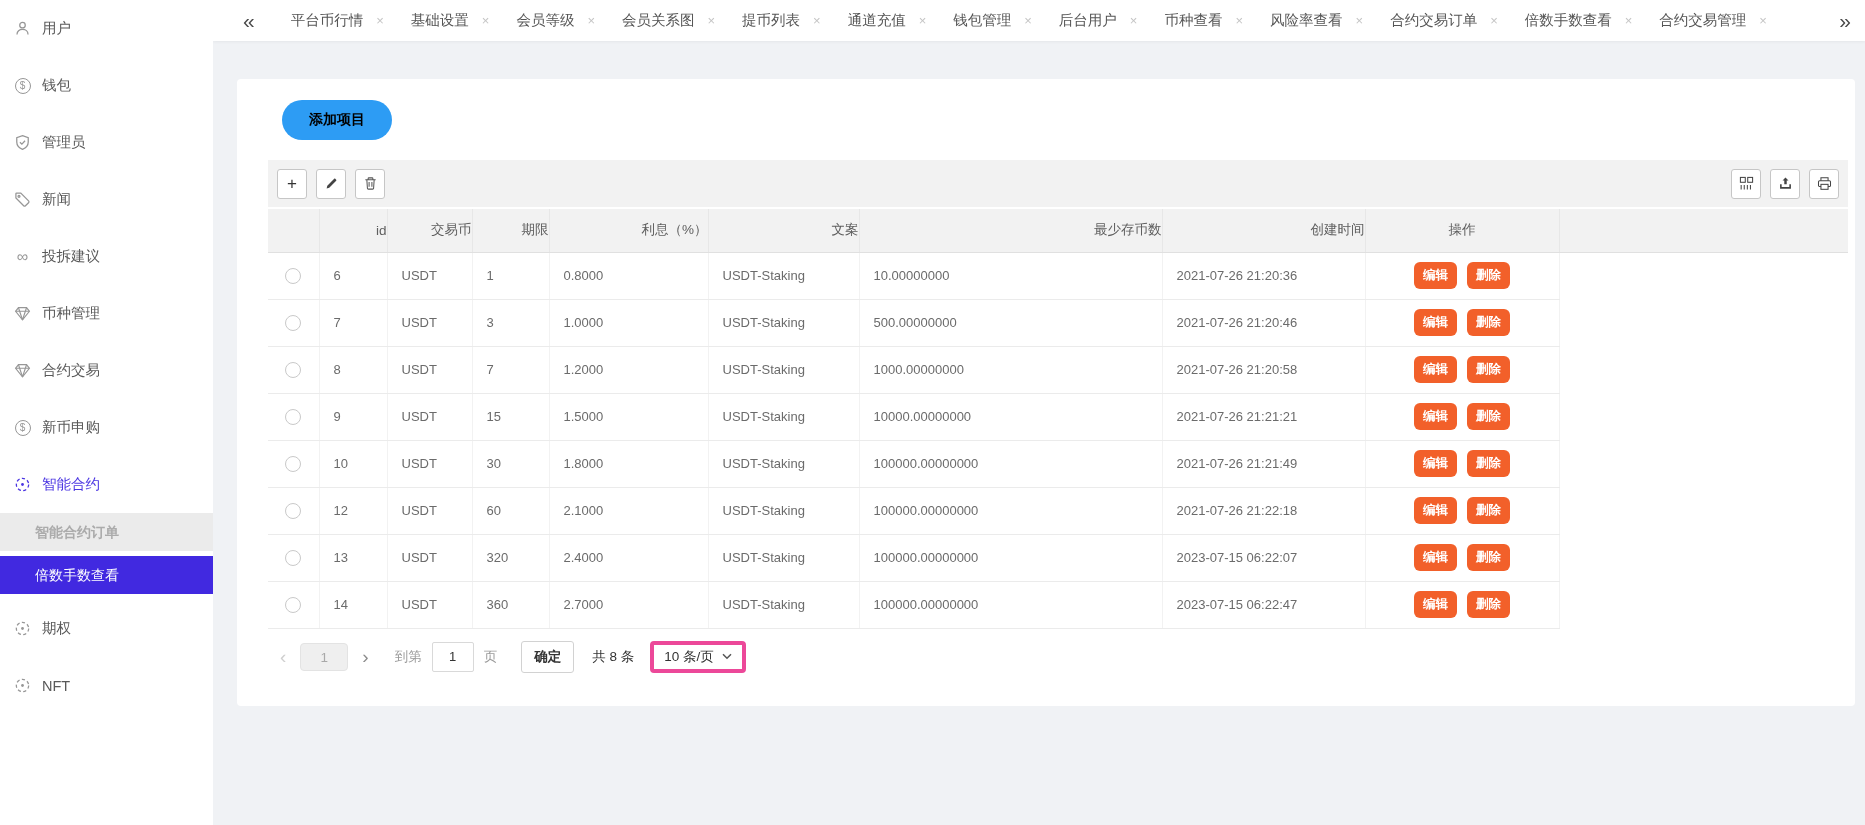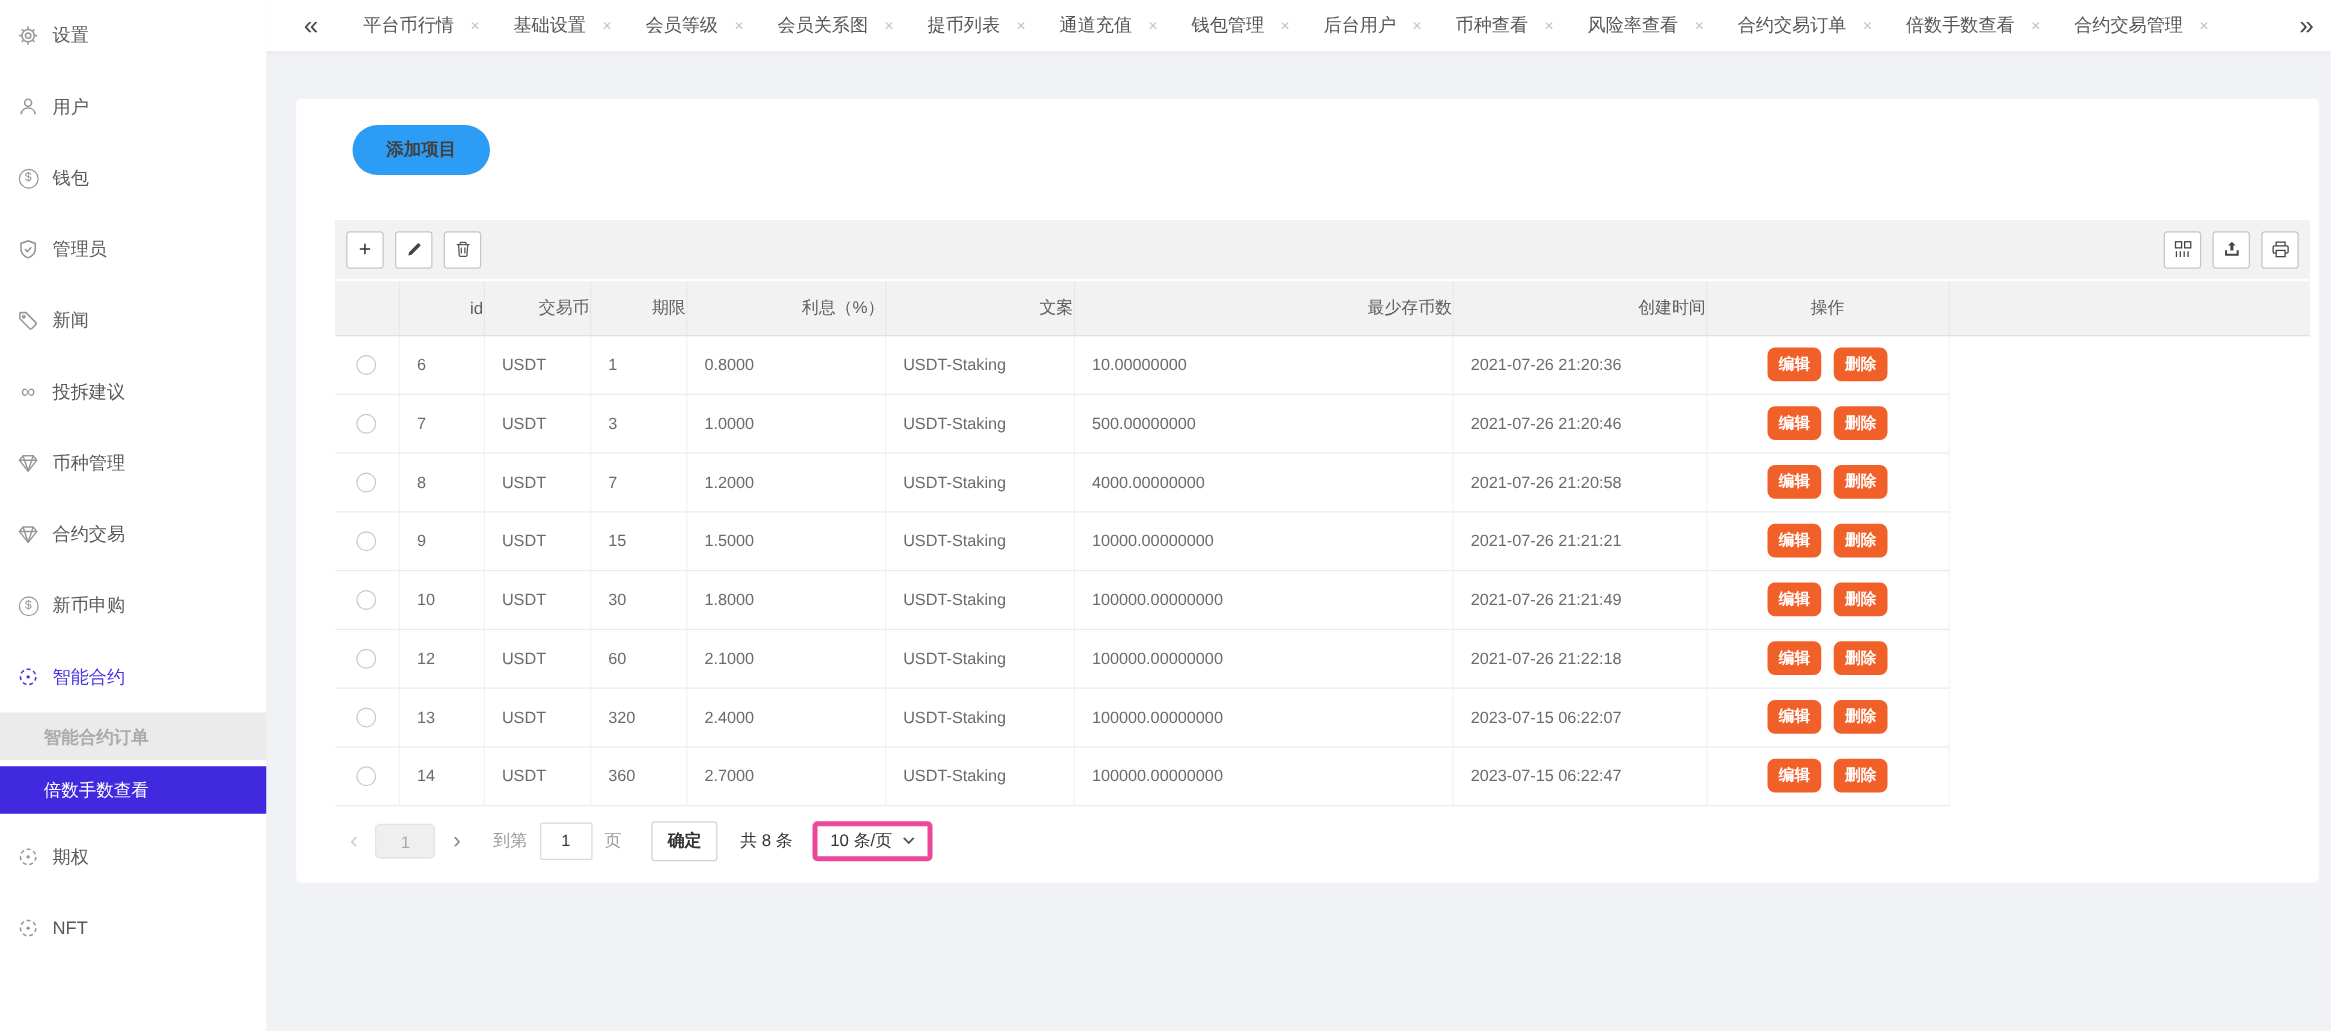--- a/index.html
+++ b/index.html
@@ -47,22 +47,22 @@
   .tab:first-child { margin-left:36px; }
   .tab .t-lbl { font-size:14.5px; color:#555555; }
   .tab .t-x { font-size:13px; color:#c4c4c4; margin-left:13px; }
   
   .main { position:absolute; left:213px; top:41px; width:1652px; height:784px; background:#f0f2f5; }
   .card {
     position:absolute; left:24px; top:38px; width:1618px; height:627px;
     background:#ffffff; border-radius:4px;
   }
   .add-btn {
-    margin:21px 0 16px 45px; height:40px; padding:0 27px; border:none; cursor:pointer;
-    border-radius:20px; background:#2d9cf4; color:#404040; font-size:14px; font-weight:bold;
+    margin:21px 0 0 45px; height:40px; padding:0 27px; border:none; cursor:pointer;
+    border-radius:20px; background:#2d9cf4; color:#000000; font-size:14px; font-weight:bold;
     font-family:inherit;
   }
   .table-wrap { margin:20px 0 0 31px; width:1580px; }
   
   .toolbar {
     height:47px; background:#f2f2f2; display:flex; align-items:center; padding:0 9px;
     margin-bottom:2px;
   }
   .tb-btn {
     width:30px; height:30px; background:#ffffff; border:1px solid #c6c6c6; border-radius:3px;
@@ -117,30 +117,20 @@
     height:32px; margin-left:16px; background:#fff; border:4px solid #ec4899; border-radius:4px;
     display:flex; align-items:center; padding:0 10px; color:#333; cursor:pointer;
   }
   .pg-size svg { margin-left:8px; }
   svg.ic { display:block; }
 </style>
 </head>
 <body>
 
 <nav class="sidebar">
-  <div class="side-item">
-    <span class="ico">
-      <svg class="ic" width="17" height="17" viewBox="0 0 16 16" fill="none" stroke="#979797" stroke-width="1.2">
-          <circle cx="8" cy="8" r="4.6"></circle>
-          <circle cx="8" cy="8" r="2"></circle>
-          <path d="M8 1.2v2.2M8 12.6v2.2M1.2 8h2.2M12.6 8h2.2M3.2 3.2l1.5 1.5M11.3 11.3l1.5 1.5M12.8 3.2l-1.5 1.5M4.7 11.3l-1.5 1.5"></path>
-        </svg>
-    </span>
-    <span class="lbl">设置</span>
-  </div>
   <div class="side-item">
     <span class="ico">
       <svg class="ic" width="17" height="17" viewBox="0 0 16 16" fill="none" stroke="#979797" stroke-width="1.2">
           <circle cx="8" cy="4.9" r="2.6"></circle>
           <path d="M2.8 13.6c0-2.9 2.3-4.7 5.2-4.7s5.2 1.8 5.2 4.7"></path>
         </svg>
     </span>
     <span class="lbl">用户</span>
   </div>
   <div class="side-item">
@@ -392,21 +382,21 @@
             <td class="c-actions"><button class="act-btn">编辑</button><button class="act-btn">删除</button></td>
             <td class="c-empty"></td>
           </tr>
           <tr>
             <td class="c-radio"><span class="radio"></span></td>
             <td>8</td>
             <td>USDT</td>
             <td>7</td>
             <td>1.2000</td>
             <td>USDT-Staking</td>
-            <td>4000.00000000</td>
+            <td>1000.00000000</td>
             <td>2021-07-26 21:20:58</td>
             <td class="c-actions"><button class="act-btn">编辑</button><button class="act-btn">删除</button></td>
             <td class="c-empty"></td>
           </tr>
           <tr>
             <td class="c-radio"><span class="radio"></span></td>
             <td>9</td>
             <td>USDT</td>
             <td>15</td>
             <td>1.5000</td>

